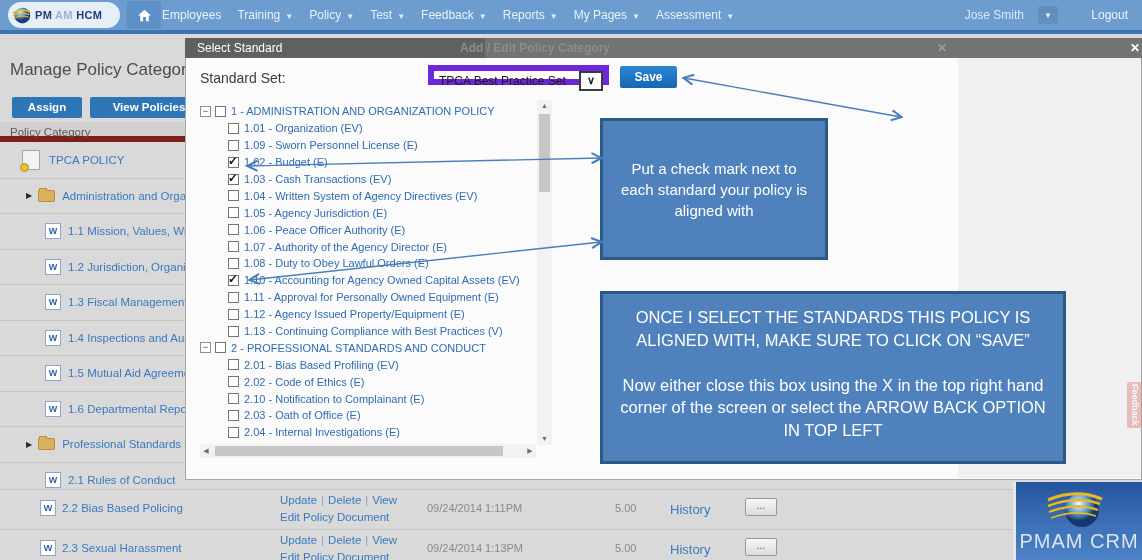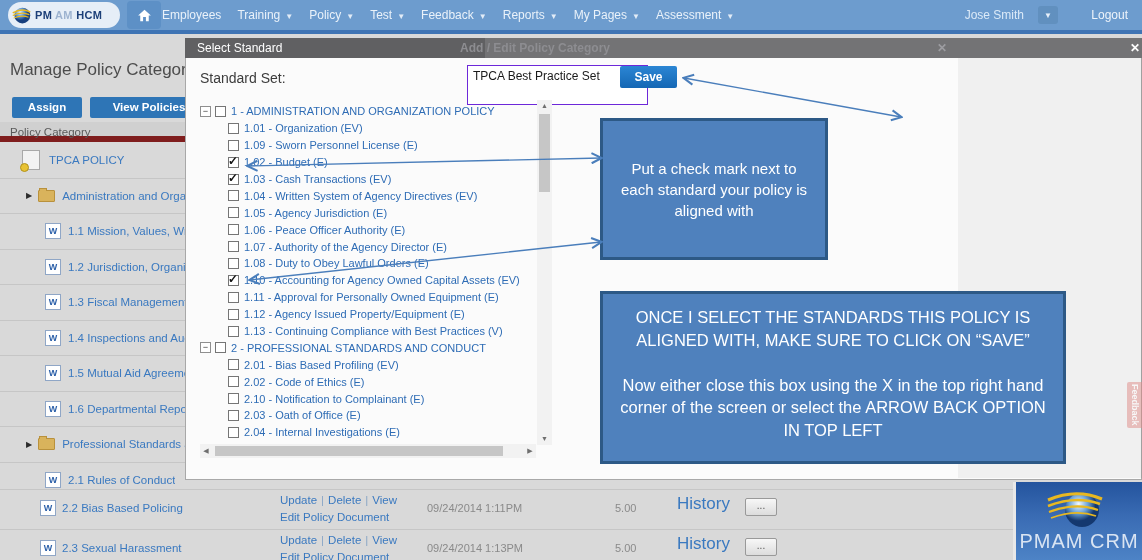--- a/index.html
+++ b/index.html
@@ -47,40 +47,40 @@
   
   .brow{position:absolute;left:0;width:1142px;border-top:1px solid #c6c6c6;}
   .brow .word-ico{position:absolute;left:40px;top:10px;margin:0;}
   .brow-label{position:absolute;left:62px;top:12px;color:#3a79c0;font-size:11.5px;cursor:pointer;}
   .brow-links{position:absolute;left:280px;top:4px;font-size:11.5px;color:#3a79c0;}
   .brow-links a{color:#3a79c0;text-decoration:none;cursor:pointer;}
   .brow-links .sep{color:#8aa6c6;margin:0 4px;}
   .brow-link2{position:absolute;left:280px;top:21px;font-size:11.5px;color:#3a79c0;cursor:pointer;}
   .brow-date{position:absolute;left:427px;top:12px;font-size:11px;color:#8a8a8a;}
   .brow-ver{position:absolute;left:615px;top:12px;font-size:11px;color:#8a8a8a;}
-  .brow-hist{position:absolute;left:670px;top:4px;font-size:17px;color:#3a79c0;cursor:pointer;margin-left:7px;}
+  .brow-hist{position:absolute;left:670px;top:12px;font-size:13px;color:#3a79c0;cursor:pointer;}
   .brow-more{position:absolute;left:745px;top:8px;width:30px;height:16px;border:1px solid #999;
              background:linear-gradient(#f7f7f7,#dcdcdc);color:#555;font-size:10px;text-align:center;line-height:13px;cursor:pointer;border-radius:2px;}
   
   .crm-box{position:absolute;left:1013px;top:482px;width:129px;height:78px;
            background:linear-gradient(180deg,#24549e 0%,#3a6cb4 45%,#4d83c6 100%);border-left:3px solid #e8e8e8;box-sizing:border-box;}
   .crm-label{position:absolute;left:0;right:0;bottom:7px;text-align:center;color:#d9e4f2;font-size:20px;letter-spacing:1px;}
   
   .dlg-header{position:absolute;left:185px;top:38px;width:957px;height:20px;background:#606062;z-index:30;overflow:hidden;}
   .dlg-header .dim-half{position:absolute;left:300px;top:0;width:657px;height:20px;background:rgba(255,255,255,0.12);}
   .dlg-title{position:absolute;left:12px;top:0;line-height:20px;color:#fff;font-size:12px;font-weight:normal;}
   .ghost-title{position:absolute;left:275px;top:0;line-height:20px;color:#8d8d91;font-size:12px;font-weight:bold;}
   .ghost-x{position:absolute;left:752px;top:0;line-height:20px;color:#9d9da1;font-size:12px;font-weight:bold;cursor:pointer;}
   .screen-x{position:absolute;left:945px;top:0;line-height:20px;color:#fdfdfd;font-size:12px;font-weight:bold;cursor:pointer;}
   .dlg-body{position:absolute;left:185px;top:58px;width:957px;height:422px;background:#fbfbfb;
             border:1px solid #a8a8a8;border-top:none;box-sizing:border-box;z-index:30;}
   .dlg-body .right-dim{position:absolute;left:772px;top:0;width:184px;height:420px;background:rgba(0,0,0,0.045);}
   .std-label{position:absolute;left:200px;top:70px;font-size:14px;color:#3c3c3c;z-index:31;}
-  .std-select{position:absolute;left:428px;top:65px;width:181px;height:40px;background:#fff;border:1px solid #6d28d9;
-              box-sizing:border-box;z-index:31;font-size:12px;color:#1a1a1a;line-height:20px;padding-left:5px;cursor:pointer;margin-left:39px;}
+  .std-select{position:absolute;left:428px;top:65px;width:181px;height:20px;background:#fff;border:6px solid #6d28d9;
+              box-sizing:border-box;z-index:31;font-size:12px;color:#1a1a1a;line-height:20px;padding-left:5px;cursor:pointer;}
   .std-select .dd{position:absolute;right:0;top:0;width:24px;height:20px;border:2px solid #3c3c3c;background:#fff;
                   box-sizing:border-box;text-align:center;line-height:15px;font-size:11px;color:#222;font-weight:bold;}
   .save-btn{position:absolute;left:620px;top:66px;width:57px;height:22px;background:linear-gradient(#2b86d4,#1467b4);
             color:#fff;font-size:12px;font-weight:bold;text-align:center;line-height:22px;border-radius:2px;z-index:31;cursor:pointer;}
   
   .dlg-tree{position:absolute;left:200px;top:103px;width:336px;height:351px;overflow:hidden;z-index:31;}
   .trow{height:16.9px;display:flex;align-items:center;white-space:nowrap;}
   .trow.child{margin-left:28px;}
   .expander{width:11px;height:11px;border:1px solid #8f8f8f;background:#fff;box-sizing:border-box;font-size:9px;
             line-height:8px;text-align:center;color:#333;margin-right:4px;flex:0 0 auto;cursor:pointer;}

